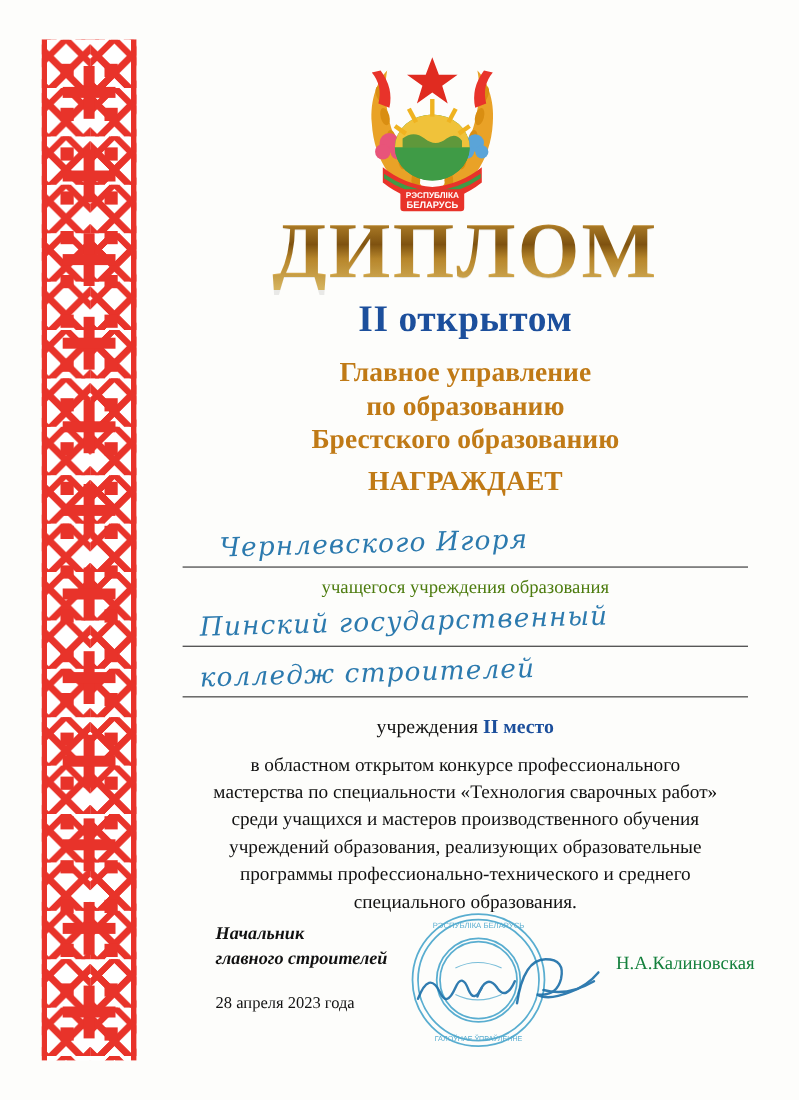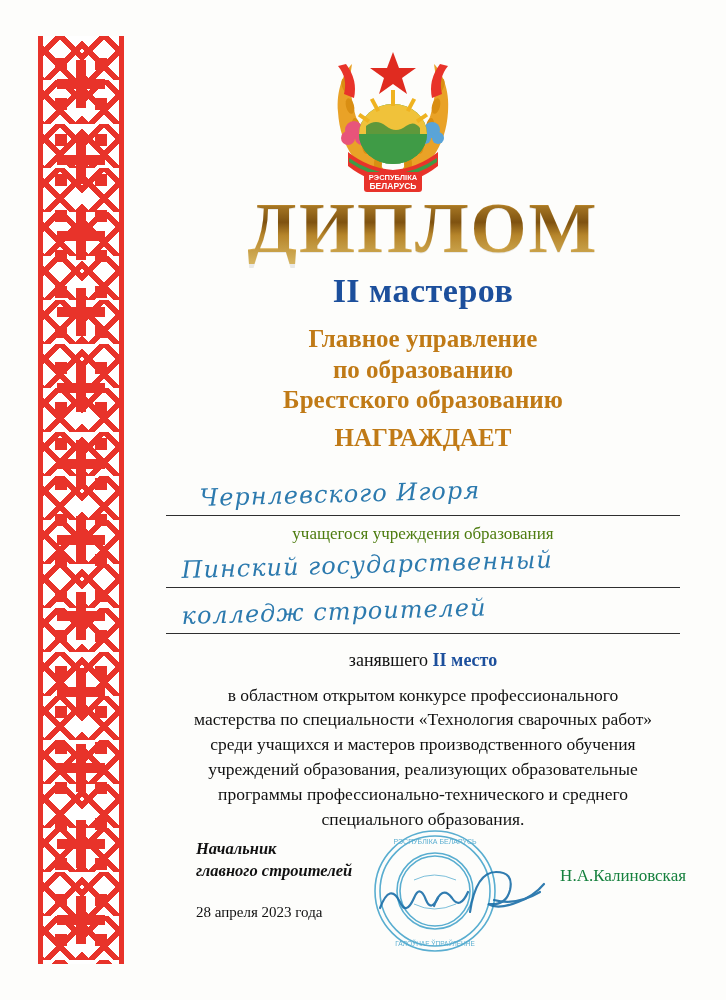--- a/index.html
+++ b/index.html
@@ -383,21 +383,21 @@
       <rect x="46" y="138" width="58" height="20" rx="3" fill="#e8332a"></rect>
       <text x="75" y="146" text-anchor="middle" font-family="Liberation Sans, sans-serif" font-size="7.5" fill="#ffffff" font-weight="bold">РЭСПУБЛІКА</text>
       <text x="75" y="155" text-anchor="middle" font-family="Liberation Sans, sans-serif" font-size="8.5" fill="#ffffff" font-weight="bold">БЕЛАРУСЬ</text>
     </svg>
   </div>
 
   <div class="content">
 
     <div class="title-diplom">ДИПЛОМ</div>
 
-    <div class="degree">II мастеров</div>
+    <div class="degree">II открытом</div>
 
     <div class="awarder">
       <span class="line">Главное управление</span>
       <span class="line">по образованию</span>
       <span class="line">Брестского образованию</span>
     </div>
 
     <div class="awards-word">НАГРАЖДАЕТ</div>
 
     <div class="fill-block">
@@ -414,21 +414,21 @@
         <div class="rule"></div>
       </div>
 
       <div class="fill-row">
         <div class="handwritten">колледж строителей</div>
         <div class="rule"></div>
       </div>
     </div>
 
     <div class="place-line">
-      <span>занявшего</span>
+      <span>учреждения</span>
       <b>II место</b>
     </div>
 
     <div class="body-text">в областном открытом конкурсе профессионального мастерства по специальности «Технология сварочных работ» среди учащихся и мастеров производственного обучения учреждений образования, реализующих образовательные программы профессионально-технического и среднего специального образования.</div>
 
   </div>
 
   <div class="sign-area">
 
     <div class="sign-title">

